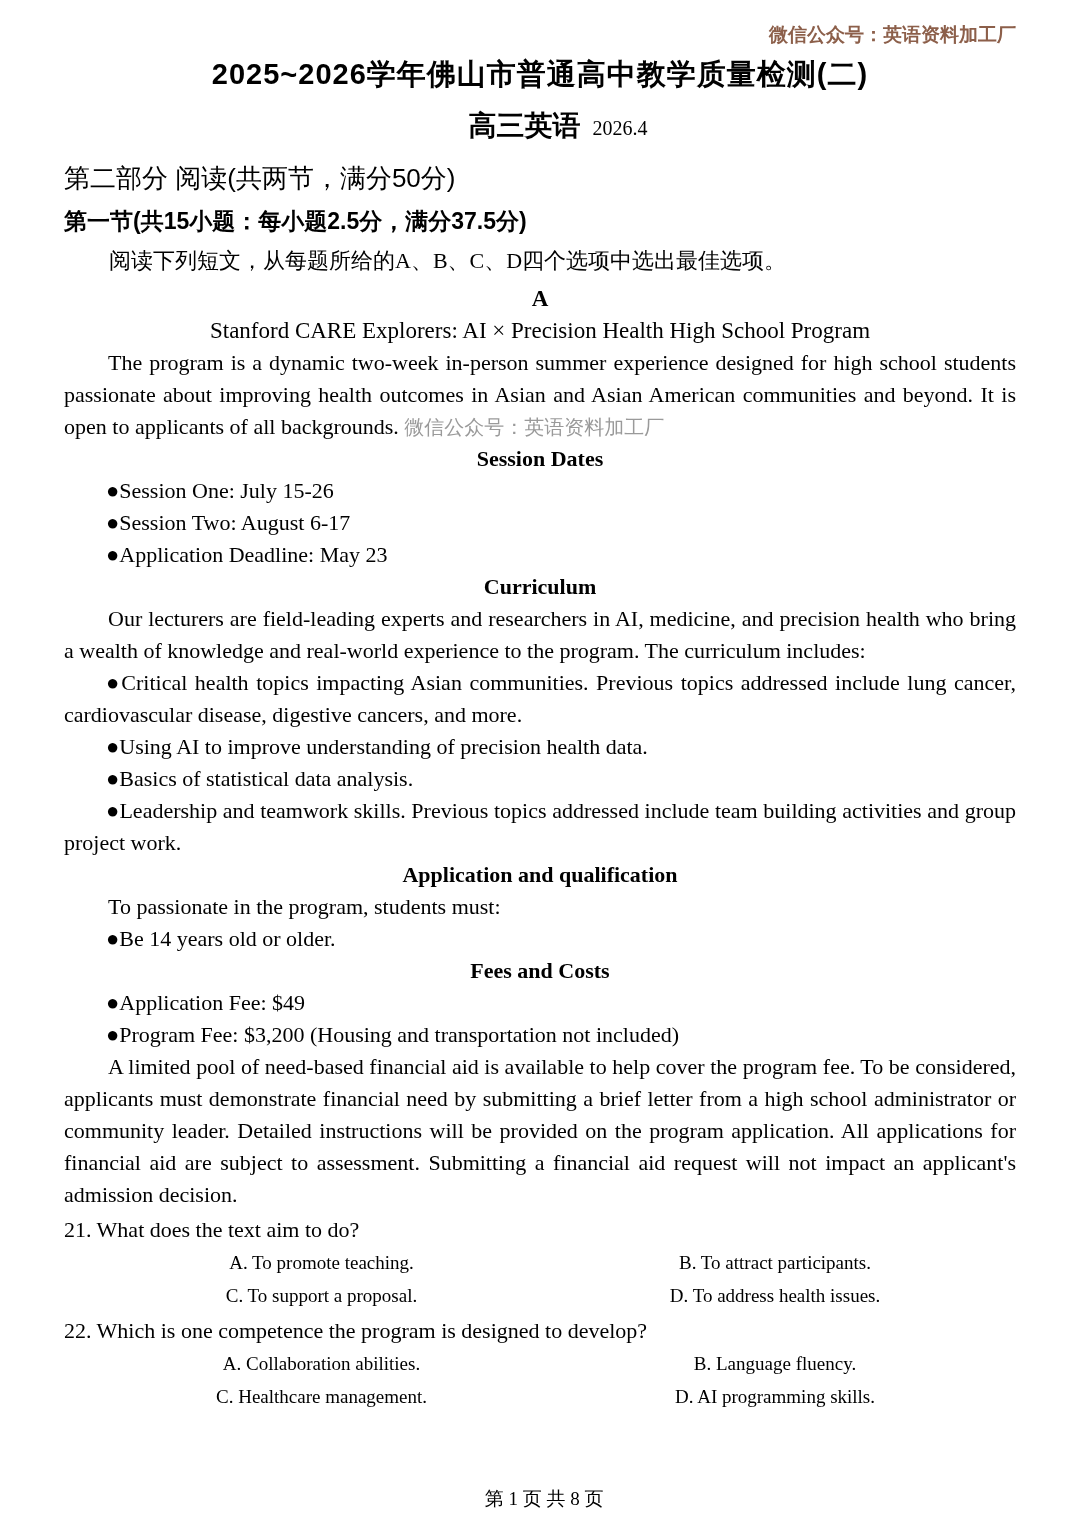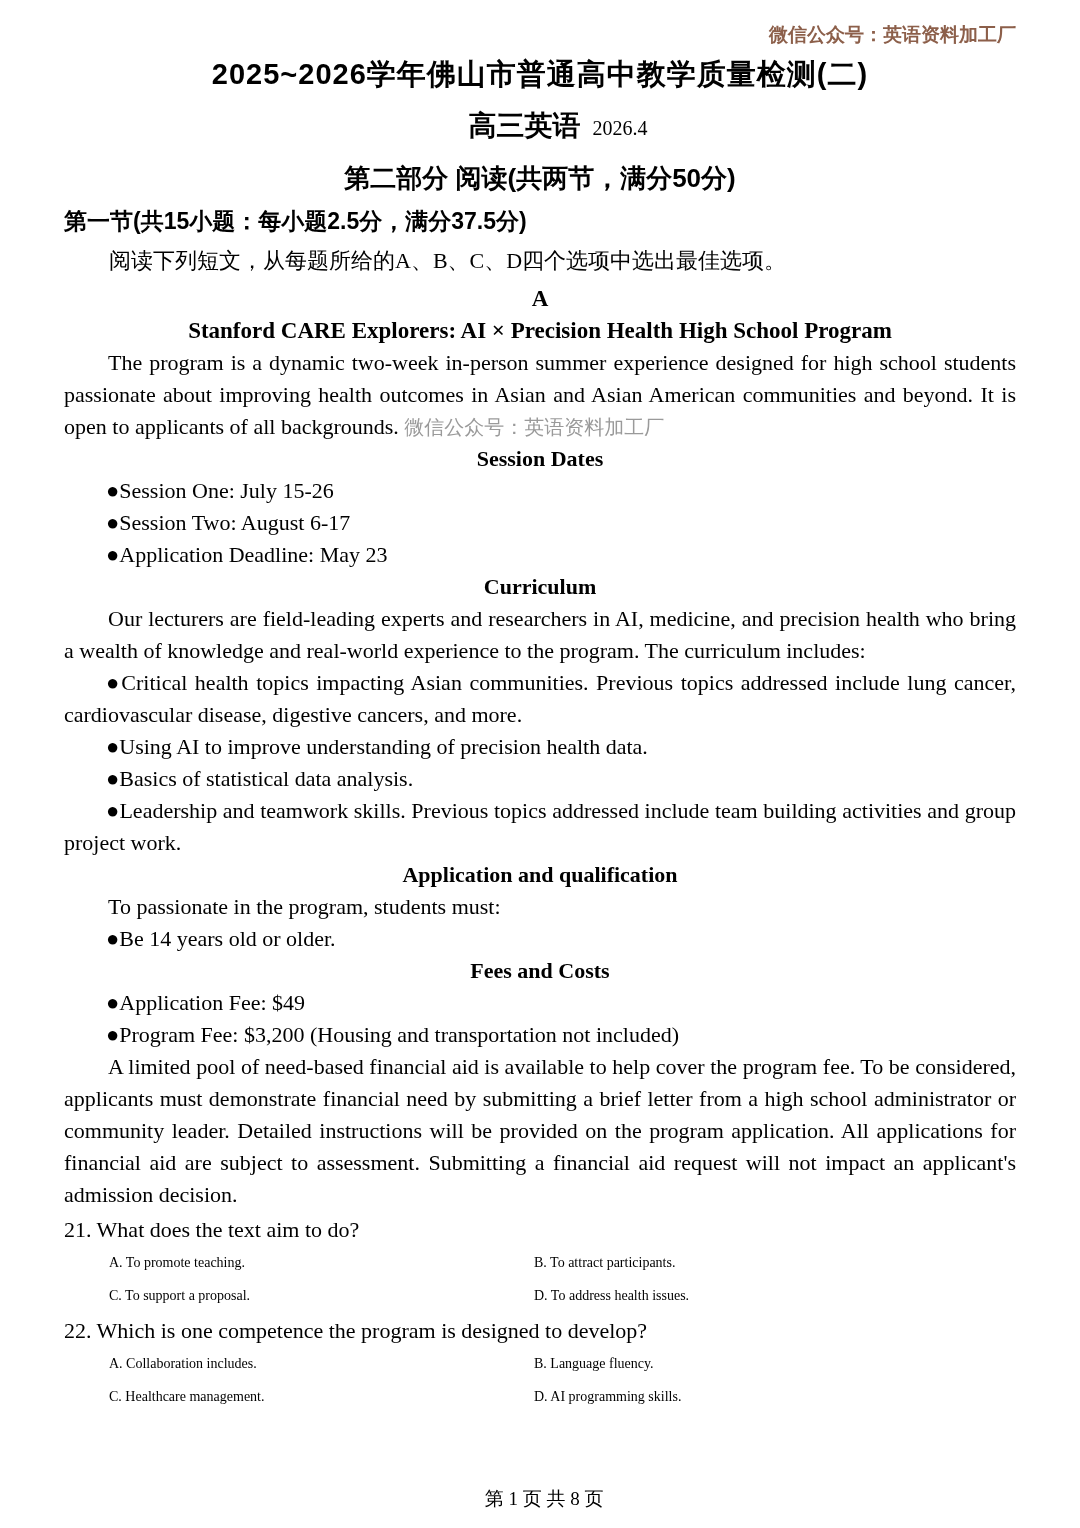--- a/index.html
+++ b/index.html
@@ -40,24 +40,23 @@
     font-family: "Liberation Sans", sans-serif;
     margin-left: 36px;
   }
   .subtitle .date {
     font-size: 20px;
     margin-left: 8px;
     font-family: "Liberation Serif", serif;
   }
   .part-heading {
     font-size: 26px;
-    font-weight: bold;
+    font-weight: normal;
     font-family: "Liberation Sans", sans-serif;
     margin-top: 16px;
-    text-align: center;
   }
   .sec-heading {
     font-size: 23px;
     font-weight: bold;
     font-family: "Liberation Sans", sans-serif;
     margin-top: 10px;
   }
   .instructions {
     font-size: 22px;
     line-height: 32px;
@@ -67,21 +66,21 @@
   .passage-label {
     text-align: center;
     font-size: 23px;
     font-weight: bold;
     margin-top: 6px;
     line-height: 32px;
   }
   .passage-title {
     text-align: center;
     font-size: 23px;
-    font-weight: bold;
+    font-weight: normal;
     line-height: 32px;
   }
   .body-p {
     font-size: 22px;
     line-height: 32px;
     text-align: justify;
     text-indent: 44px;
   }
   .h3 {
     font-size: 22px;
@@ -101,22 +100,23 @@
     font-size: 20px;
   }
   .question { margin-top: 2px; }
   .q-stem {
     font-size: 22px;
     line-height: 33px;
   }
   .opt-row {
     display: flex;
     padding-left: 45px;
-    font-size: 14px;
+    font-size: 19px;
     line-height: 33px;
+    text-align: center;
   }
   .opt-a { width: 425px; flex: 0 0 425px; }
   .opt-b { flex: 1; }
   .footer {
     position: absolute;
     bottom: 16px;
     left: 0;
     width: 100%;
     text-align: center;
     font-size: 19px;
@@ -183,21 +183,21 @@
     </div>
     <div class="opt-row">
       <span class="opt-a">C. To support a proposal.</span>
       <span class="opt-b">D. To address health issues.</span>
     </div>
   </div>
 
   <div class="question">
     <p class="q-stem"><span>22.</span> <span>Which is one competence the program is designed to develop?</span></p>
     <div class="opt-row">
-      <span class="opt-a">A. Collaboration includes.</span>
+      <span class="opt-a">A. Collaboration abilities.</span>
       <span class="opt-b">B. Language fluency.</span>
     </div>
     <div class="opt-row">
       <span class="opt-a">C. Healthcare management.</span>
       <span class="opt-b">D. AI programming skills.</span>
     </div>
   </div>
 
   <div class="footer">第 1 页 共 8 页</div>
 

